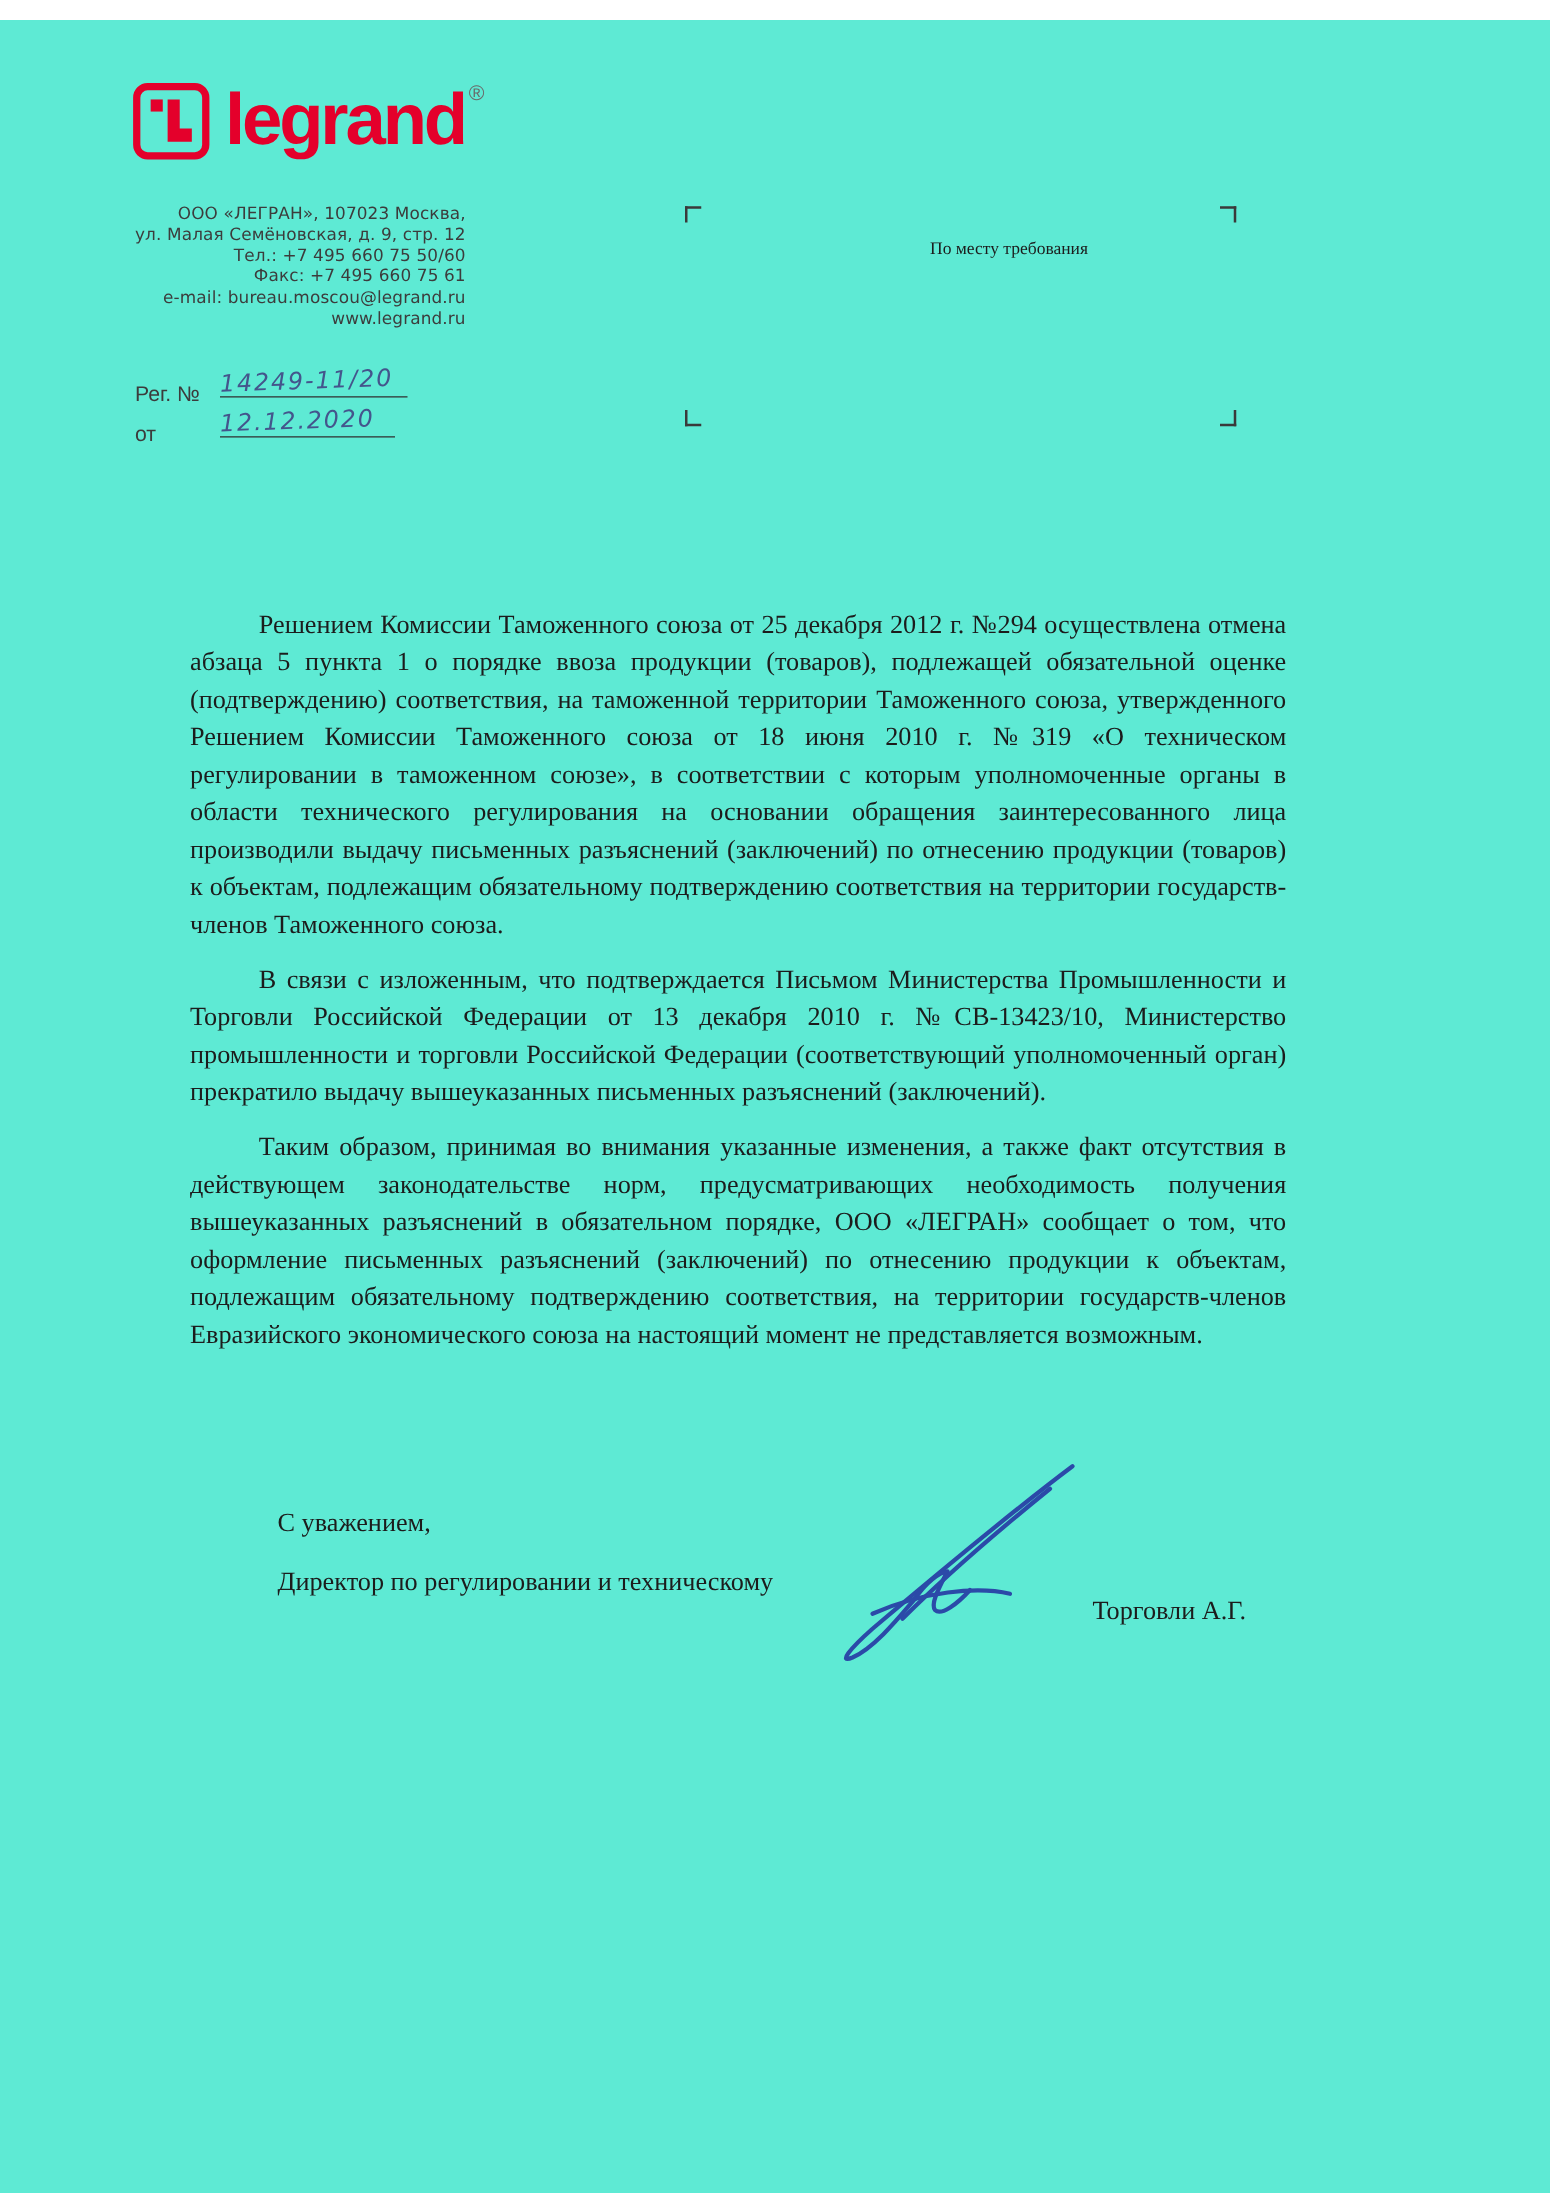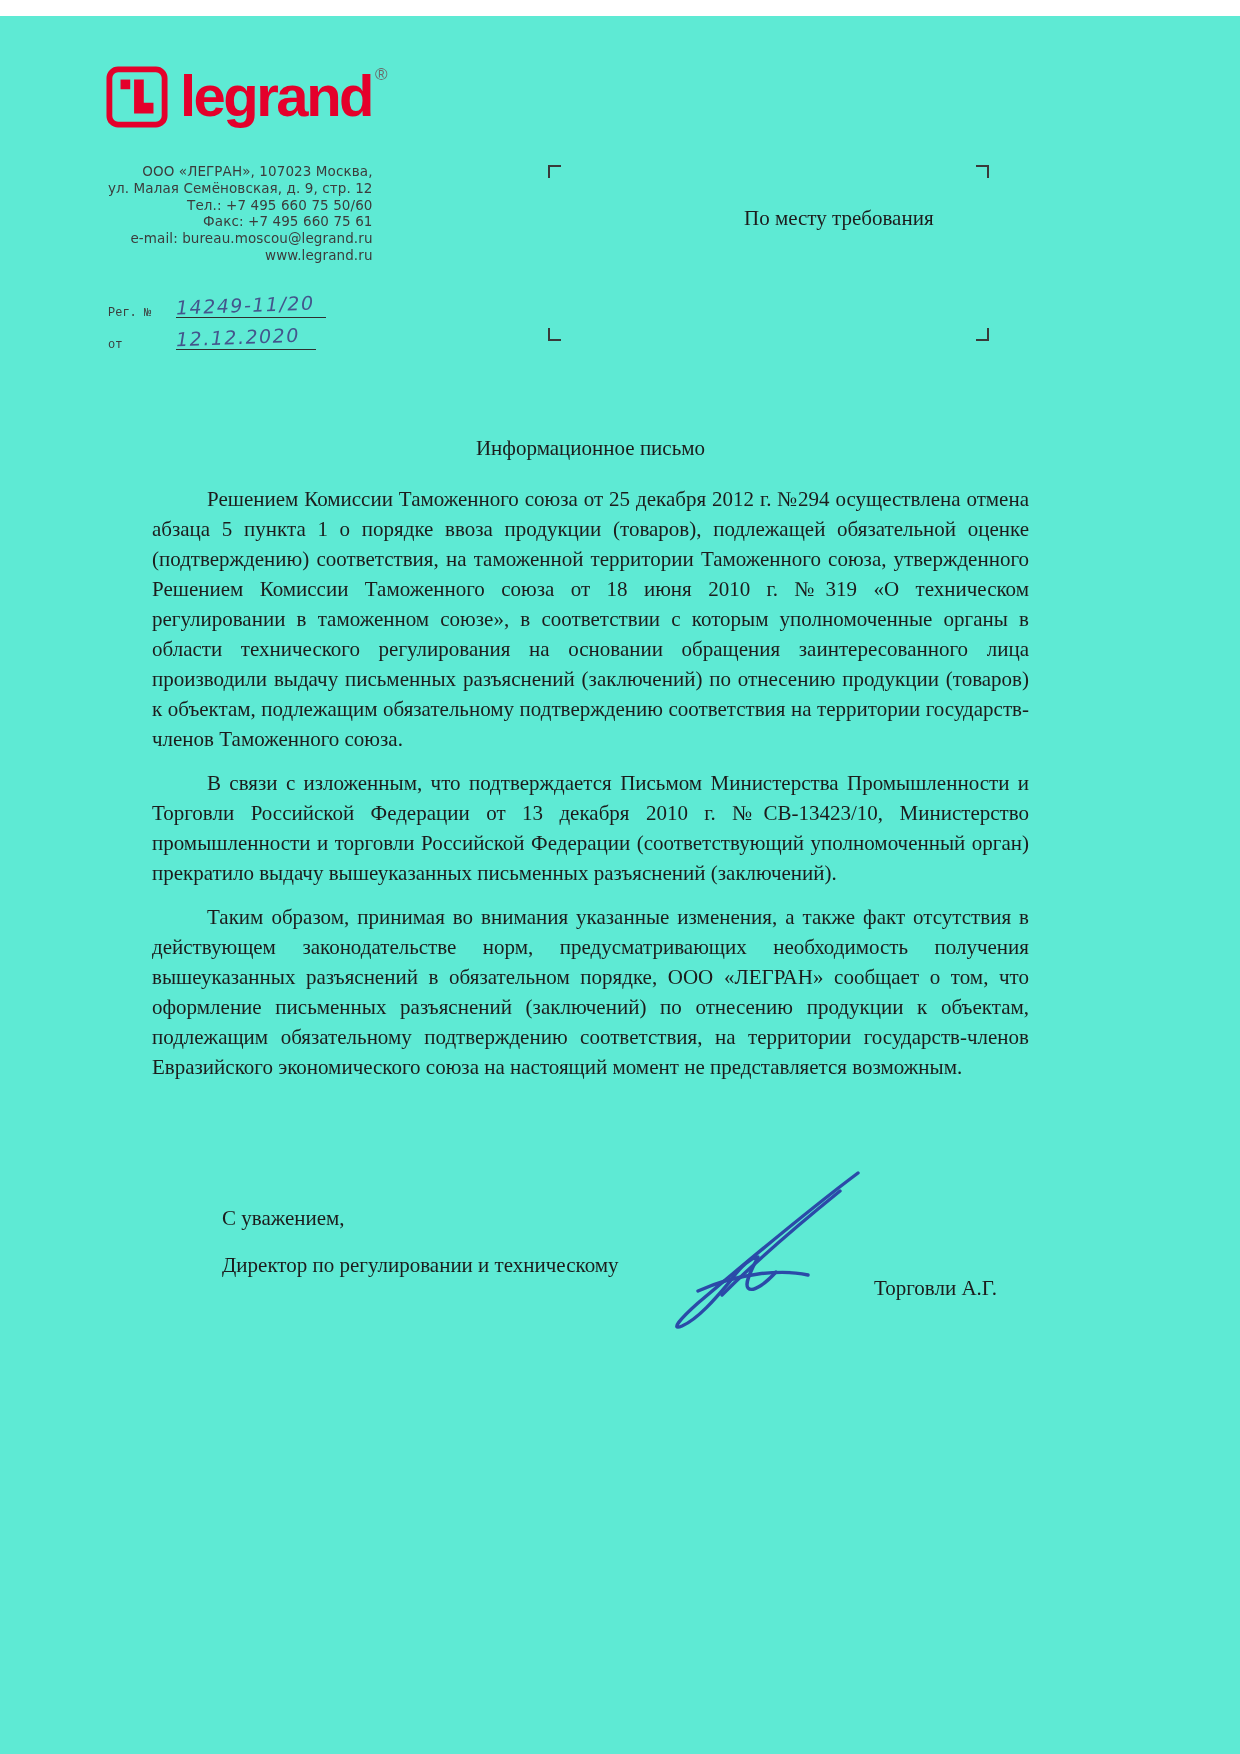--- a/index.html
+++ b/index.html
@@ -38,22 +38,22 @@
     font-family:"DejaVu Sans", sans-serif;
     font-size:13.5px; line-height:16.8px;
     color:#3c3c3c;
     letter-spacing:0.1px;
     text-align:right;
   }
 
   
   .form-label {
     position:absolute;
-    font-family:Liberation Mono, monospace;
-    font-size:12px; color:#3c3c3c;
+    font-family:Liberation Sans, sans-serif;
+    font-size:17px; color:#3c3c3c;
   }
   .reg-label { left:108px; top:290px; }
   .date-label { left:108px; top:322px; }
   .hand-slot { position:absolute; border-bottom:1.8px solid #2f2f2f; text-align:left; }
   .reg-slot { left:176px; top:278px; width:150px; padding-bottom:1px; }
   .date-slot { left:176px; top:310px; width:140px; padding-bottom:1px; }
   .handwritten {
     display:inline-block;
     font-family:"DejaVu Sans", sans-serif;
     font-style:italic;
@@ -65,22 +65,22 @@
   }
 
   
   .corner { position:absolute; width:13px; height:13px; }
   .corner.tl { left:548px; top:149px; border-left:2px solid #3a3a3a; border-top:2px solid #3a3a3a; }
   .corner.tr { left:976px; top:149px; border-right:2px solid #3a3a3a; border-top:2px solid #3a3a3a; }
   .corner.bl { left:548px; top:312px; border-left:2px solid #3a3a3a; border-bottom:2px solid #3a3a3a; }
   .corner.br { left:976px; top:312px; border-right:2px solid #3a3a3a; border-bottom:2px solid #3a3a3a; }
 
   .recipient {
-    position:absolute; left:744px; top:190px;
-    font-size:21px;
+    position:absolute; left:744px; top:176px;
+    font-size:14px;
   }
 
   
   .letter-title {
     position:absolute; left:152px; top:420px; width:877px;
     text-align:center;
     font-size:21px; font-weight:normal;
   }
   .letter-body {
     position:absolute; left:152px; top:468px; width:877px;
@@ -129,21 +129,20 @@
     <span class="handwritten">12.12.2020</span>
   </div>
 
   <div class="corner tl"></div>
   <div class="corner tr"></div>
   <div class="corner bl"></div>
   <div class="corner br"></div>
 
   <div class="recipient">По месту требования</div>
 
-  <div class="letter-title">Информационное письмо</div>
 
   <div class="letter-body">
     <p>Решением Комиссии Таможенного союза от 25 декабря 2012 г. №294 осуществлена отмена абзаца 5 пункта 1 о порядке ввоза продукции (товаров), подлежащей обязательной оценке (подтверждению) соответствия, на таможенной территории Таможенного союза, утвержденного Решением Комиссии Таможенного союза от 18 июня 2010 г. №319 «О техническом регулировании в таможенном союзе», в соответствии с которым уполномоченные органы в области технического регулирования на основании обращения заинтересованного лица производили выдачу письменных разъяснений (заключений) по отнесению продукции (товаров) к объектам, подлежащим обязательному подтверждению соответствия на территории государств-членов Таможенного союза.</p>
     <p>В связи с изложенным, что подтверждается Письмом Министерства Промышленности и Торговли Российской Федерации от 13 декабря 2010 г. №СВ-13423/10, Министерство промышленности и торговли Российской Федерации (соответствующий уполномоченный орган) прекратило выдачу вышеуказанных письменных разъяснений (заключений).</p>
     <p>Таким образом, принимая во внимания указанные изменения, а также факт отсутствия в действующем законодательстве норм, предусматривающих необходимость получения вышеуказанных разъяснений в обязательном порядке, ООО «ЛЕГРАН» сообщает о том, что оформление письменных разъяснений (заключений) по отнесению продукции к объектам, подлежащим обязательному подтверждению соответствия, на территории государств-членов Евразийского экономического союза на настоящий момент не представляется возможным.</p>
   </div>
 
   <div class="closing">С уважением,</div>
 
   <div class="position">

